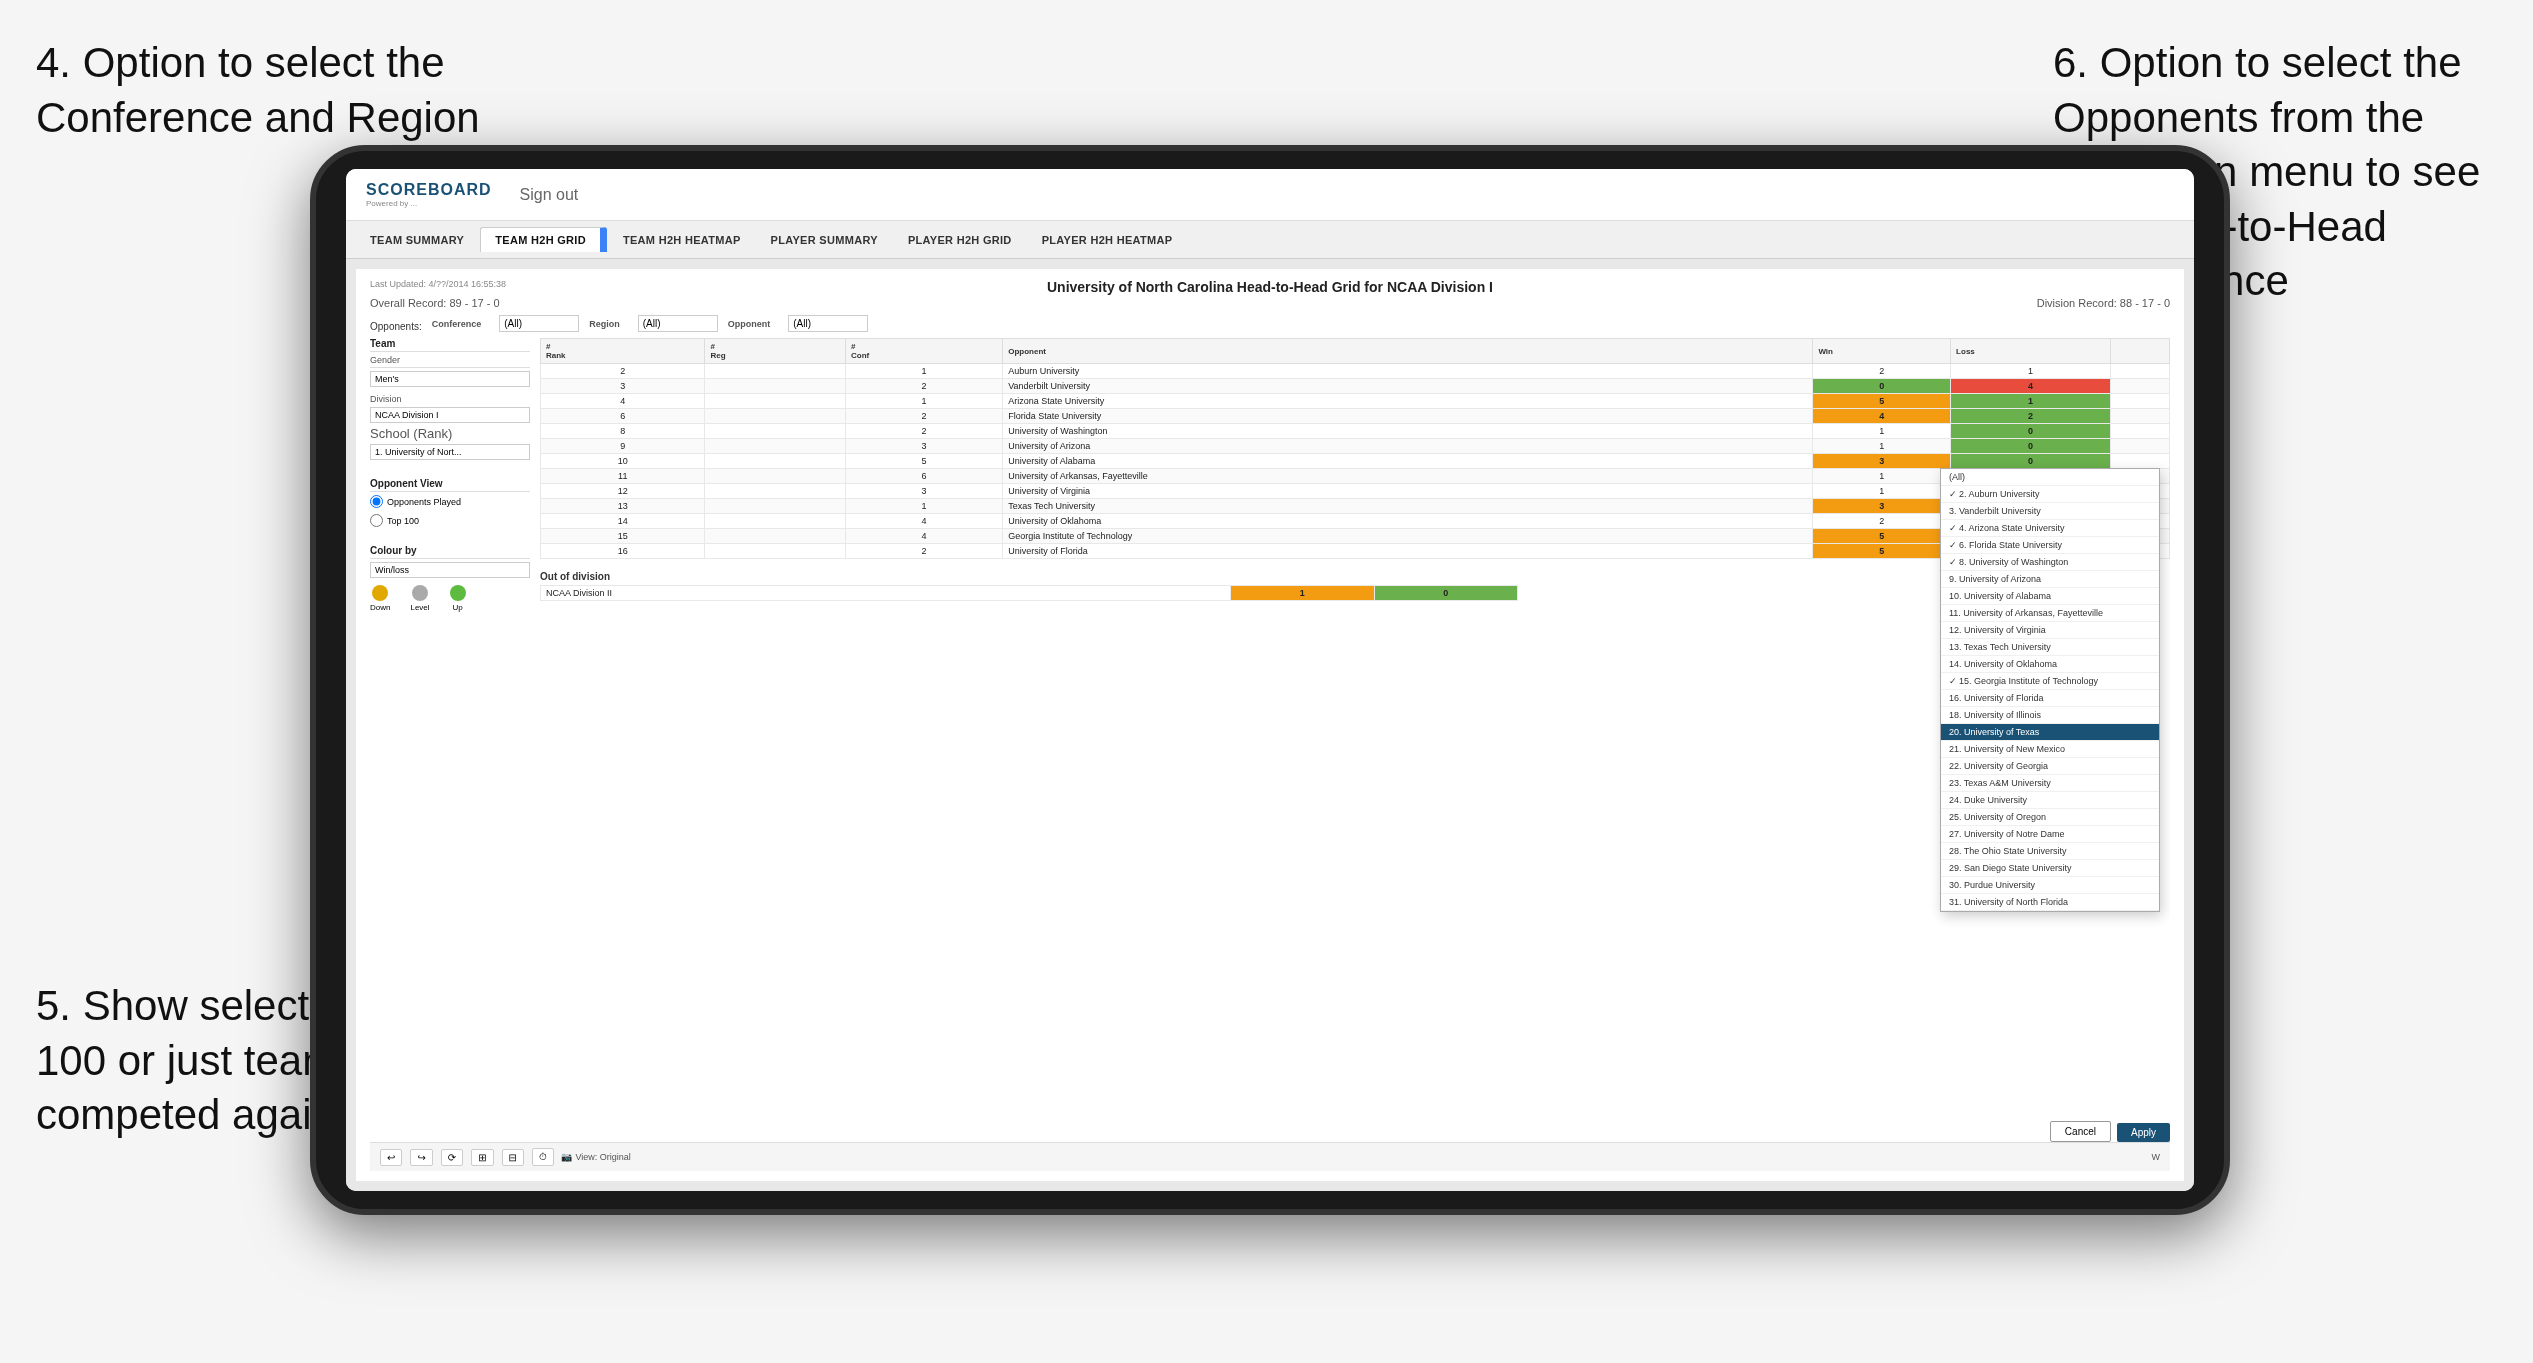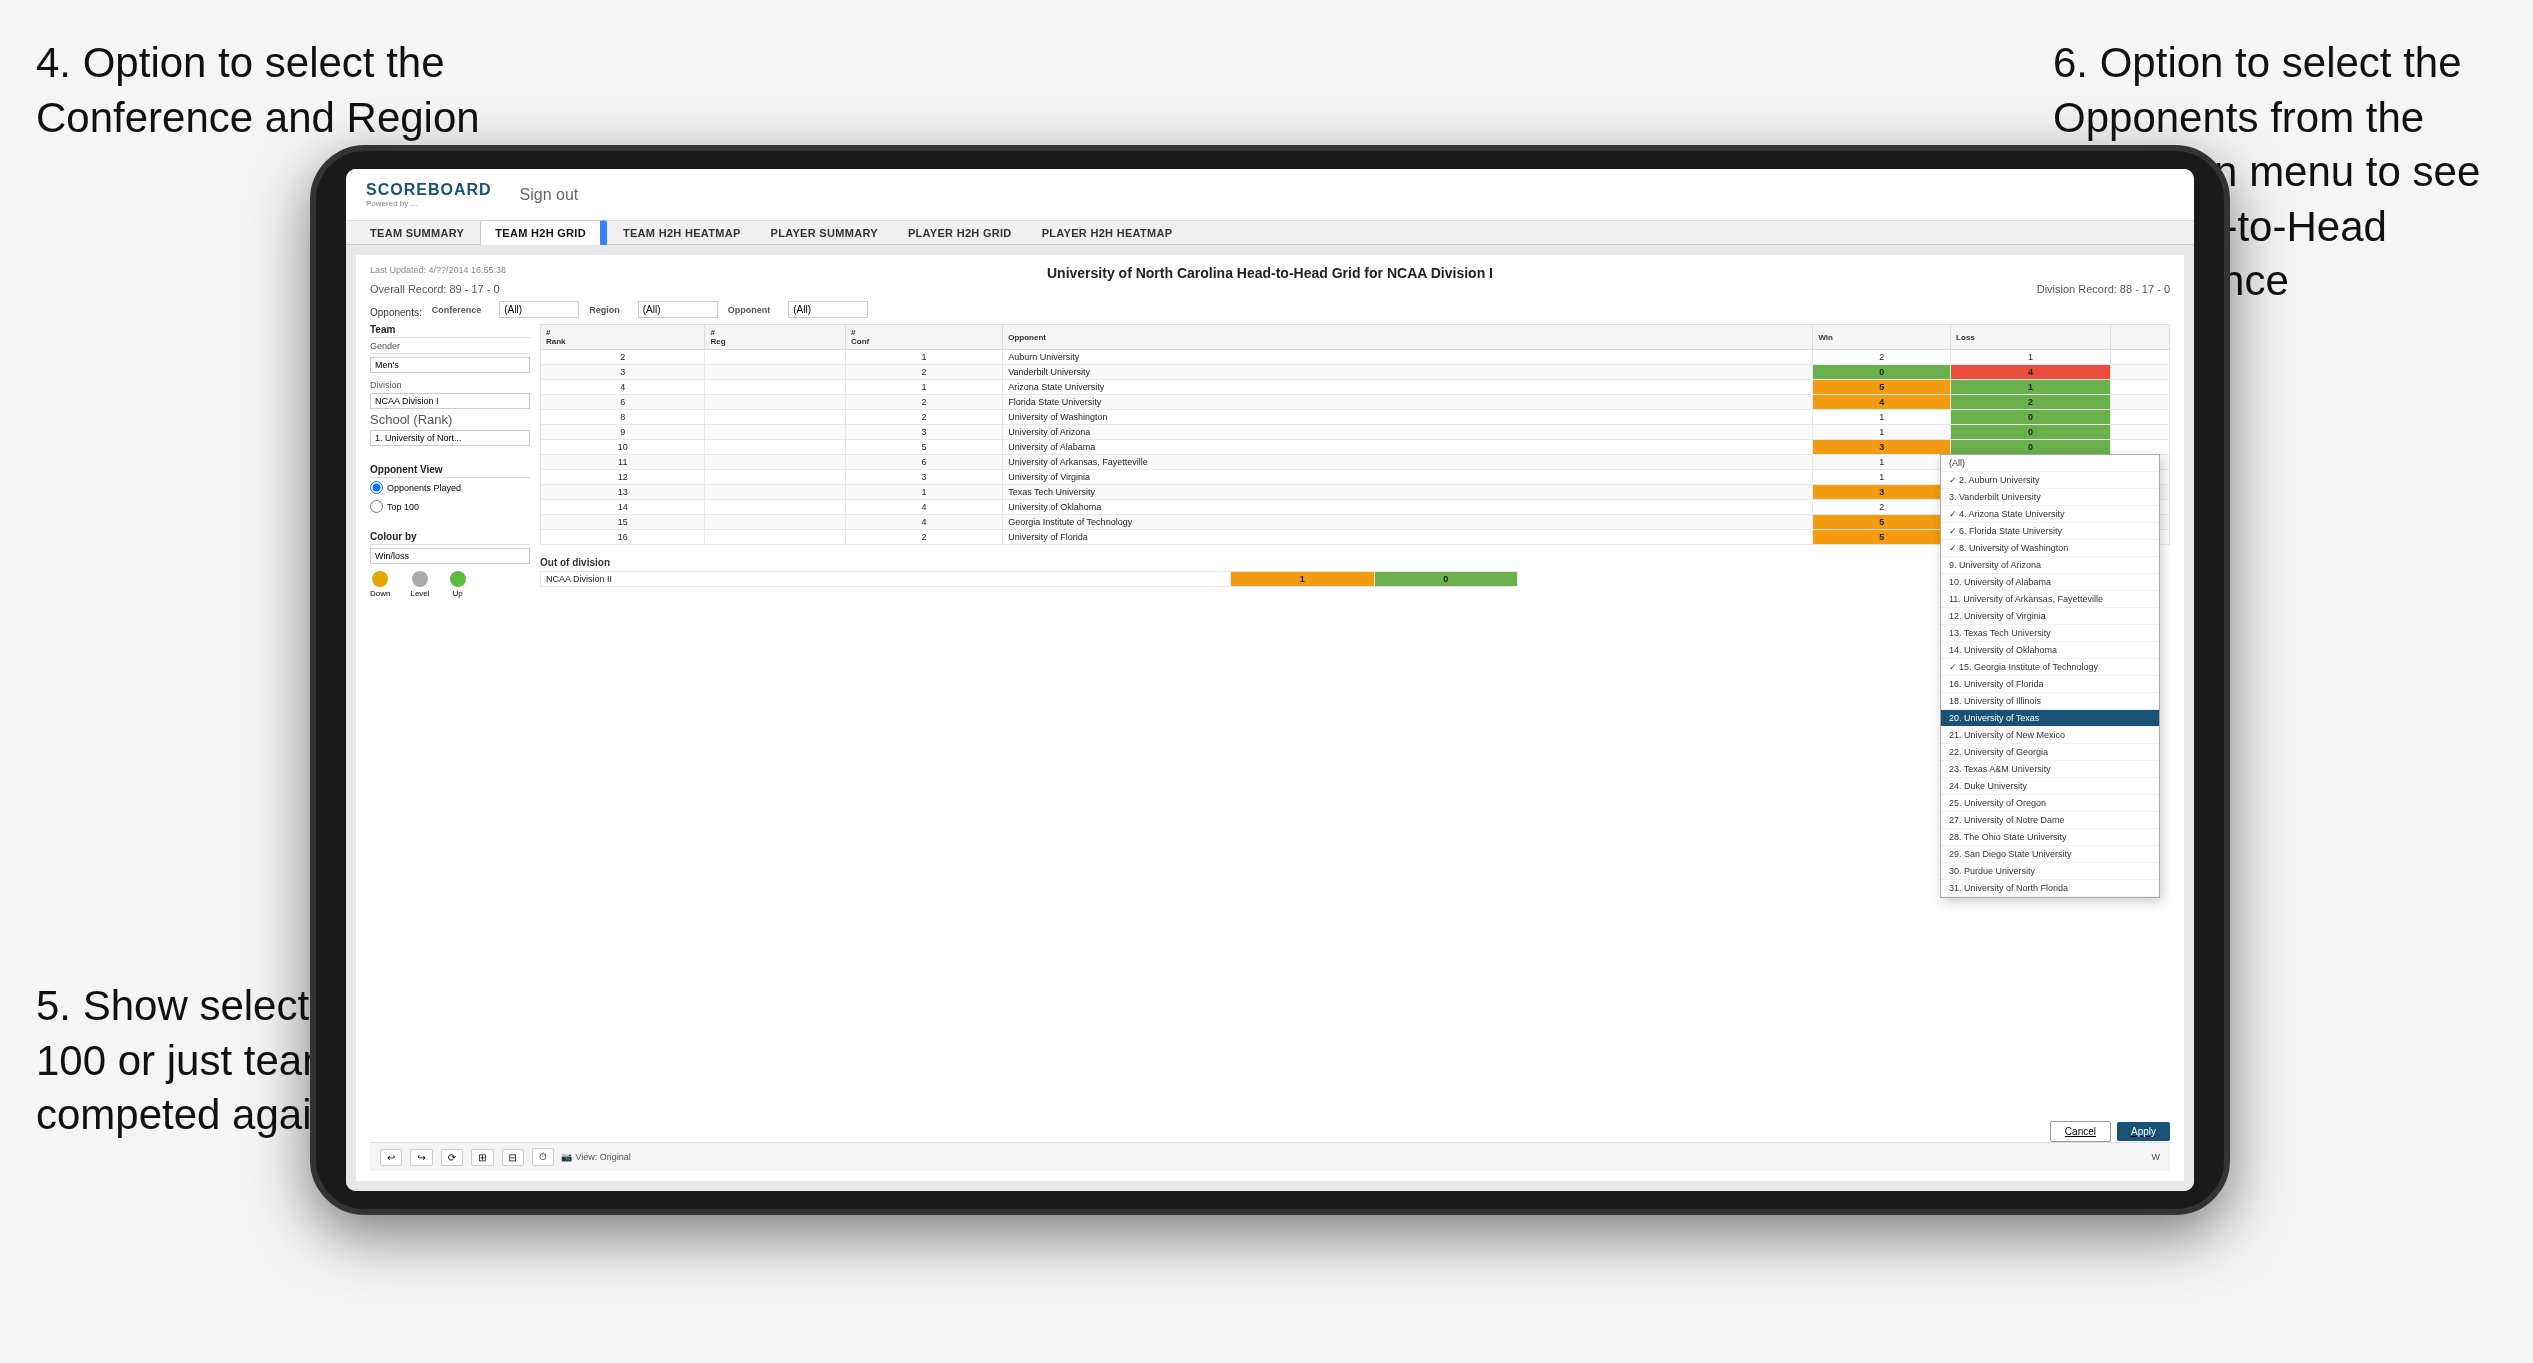--- a/index.html
+++ b/index.html
@@ -92,21 +92,21 @@
       font-size: 16px;
       color: #666;
     }
 
     
     .sub-nav {
       background: #f0f0f0;
       border-bottom: 1px solid #ccc;
       display: flex;
       align-items: center;
-      height: 24px;
+      height: 38px;
       padding: 0 10px;
       flex-shrink: 0;
       gap: 2px;
     }
     .sub-tab {
       padding: 6px 14px;
       font-size: 11px;
       color: #333;
       font-weight: 600;
       cursor: pointer;
@@ -682,21 +682,21 @@
                 <div class="dropdown-item">   23. Texas A&amp;M University</div>
                 <div class="dropdown-item">   24. Duke University</div>
                 <div class="dropdown-item">   25. University of Oregon</div>
                 <div class="dropdown-item">   27. University of Notre Dame</div>
                 <div class="dropdown-item">   28. The Ohio State University</div>
                 <div class="dropdown-item">   29. San Diego State University</div>
                 <div class="dropdown-item">   30. Purdue University</div>
                 <div class="dropdown-item">   31. University of North Florida</div>
               </div>
 
-            <div style="position:absolute;bottom:0;right:0;display:flex;gap:6px;align-items:center;text-decoration:underline;">
+            <div style="position:absolute;bottom:0;right:0;display:flex;gap:6px;align-items:flex-end;">
               <button class="btn-cancel">Cancel</button>
               <button class="btn-apply">Apply</button>
             </div>
           </div>
         </div>
 
         <div class="bottom-toolbar">
           <button class="toolbar-btn">↩</button>
           <button class="toolbar-btn">↪</button>
           <button class="toolbar-btn">⟳</button>

